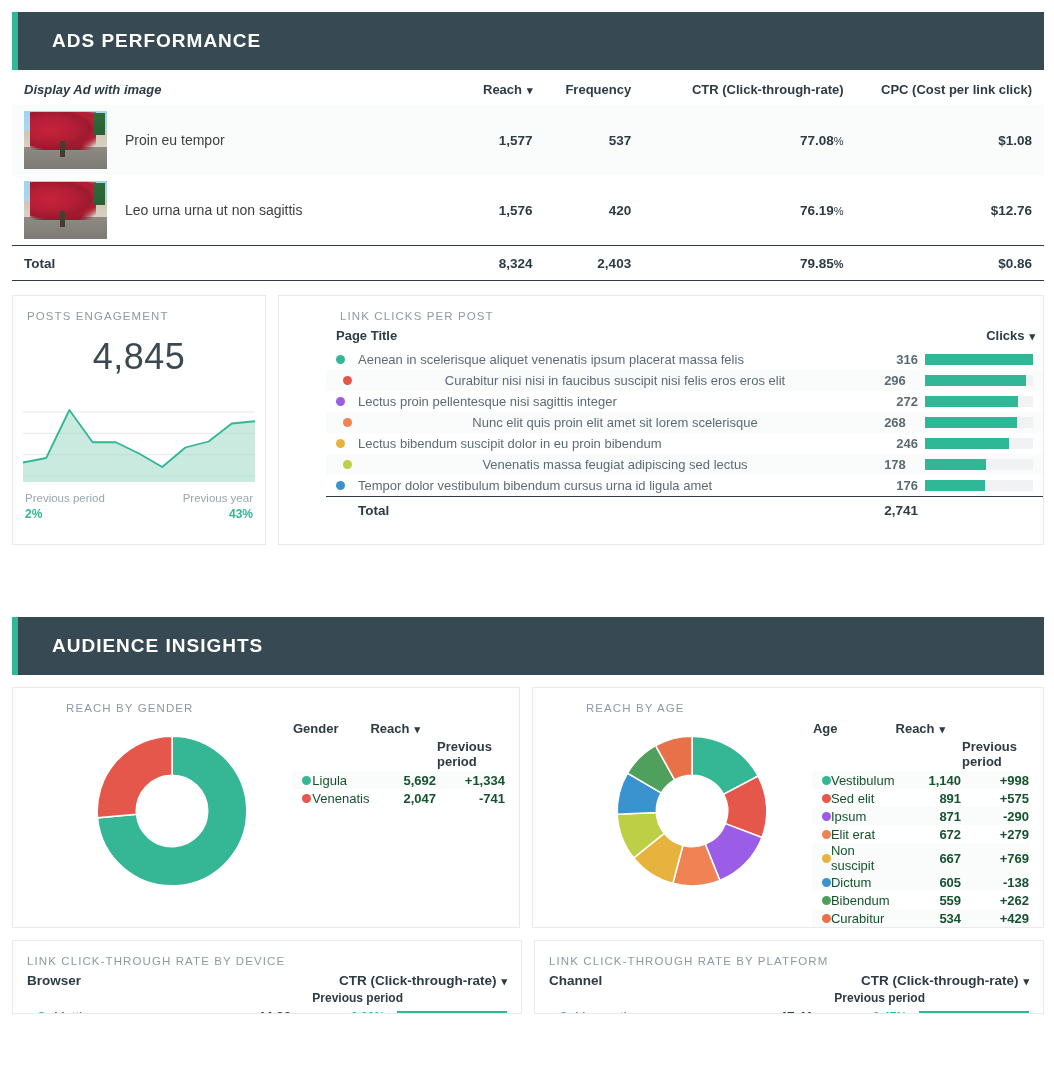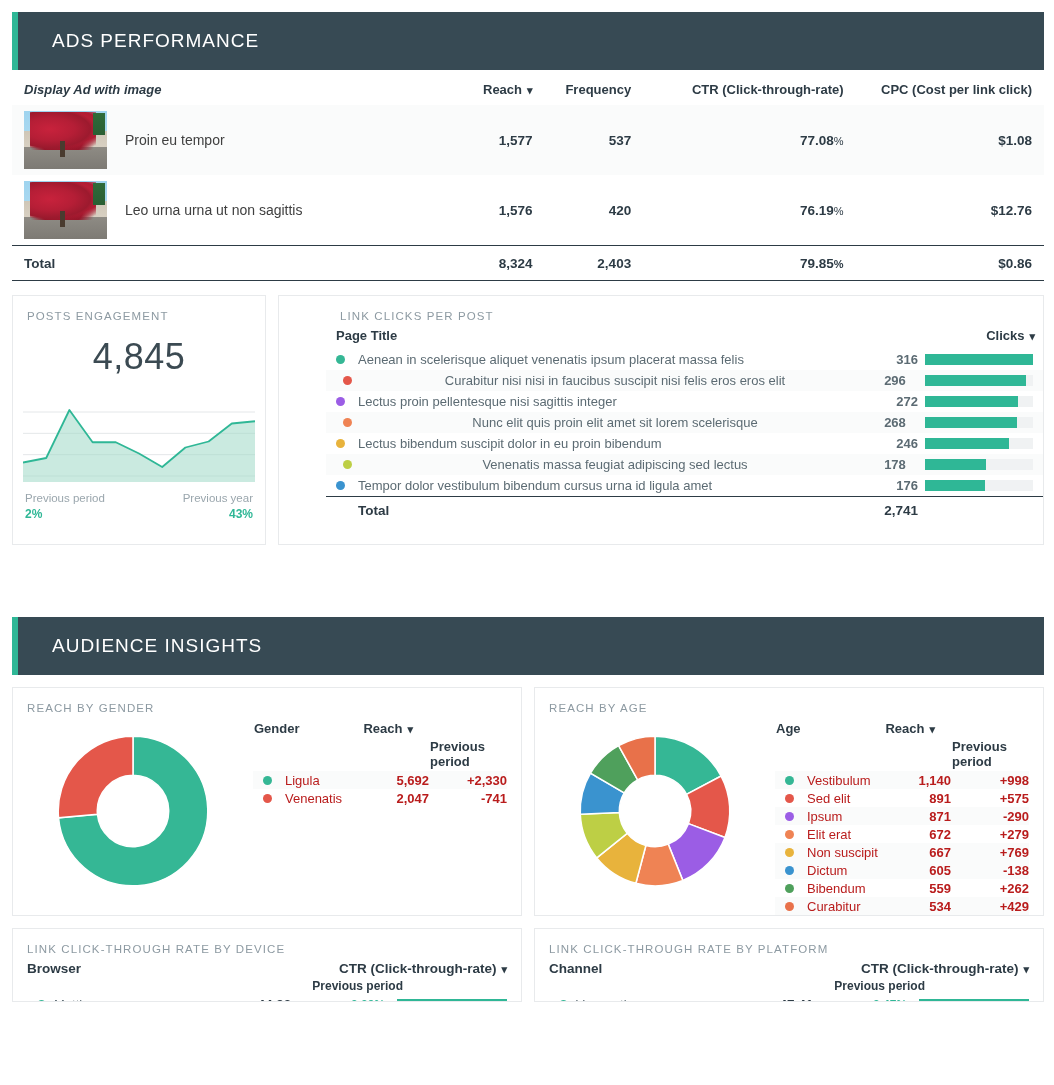--- a/index.html
+++ b/index.html
@@ -13,21 +13,21 @@
   .page{width:1054px;position:relative;}
 
   
   .banner{
     display:flex;align-items:center;
     height:58px;margin:12px 10px 0 12px;
     background:#374a54;border-left:6px solid #2fb796;
   }
   .banner-title{
     color:#ffffff;font-size:19px;letter-spacing:1.0px;
-    font-weight:400;padding-left:34px;
+    font-weight:700;padding-left:34px;
   }
 
   
   .card{background:#fff;border:1px solid #e8eaec;}
   .card-title{
     font-size:11.5px;letter-spacing:1.1px;color:#8d9aa2;
     padding:14px 0 6px 14px;text-transform:uppercase;
   }
 
   
@@ -107,31 +107,31 @@
   .bartrack{background:#f0f2f3;height:11px;width:100%;position:relative;}
   .barfill{background:#2fb796;height:11px;}
   .lc-total td{
     border-top:1px solid #2d3b45;font-weight:bold;color:#2d3b45;
     height:26px;font-size:13.5px;background:#fff!important;
   }
   .lc-total td.lbl{padding-left:32px;}
 
   
   .aud-row{display:flex;gap:12px;margin:12px 10px 0 12px;align-items:stretch;}
-  .aud-card{flex:1;position:relative;}
+  .aud-card{flex:1;position:relative;padding-left:39px;}
   .donut-row{display:flex;align-items:flex-start;}
   .donut-wrap{width:240px;display:flex;justify-content:center;padding-top:6px;}
   .legend{flex:1;padding-right:14px;}
   .lg-table{width:100%;border-collapse:collapse;}
   .lg-table th{
     font-size:13px;font-weight:bold;color:#2d3b45;text-align:left;
     padding-bottom:2px;
   }
   .lg-table th.r{text-align:right;}
-  .lg-table td{font-size:13px;height:18px;color:#b91c1c;padding:0;}
+  .lg-table td{font-size:13px;height:18px;color:#14532d;padding:0;}
   .lg-table tr.zebra td{background:#fafbfb;}
   .lg-name{padding-left:6px;}
   .lg-val{text-align:right;font-weight:bold;color:#2d3b45;font-size:13.5px;padding-right:16px;}
   .lg-prev{text-align:right;font-weight:bold;font-size:12px;padding-right:12px;width:78px;}
   .up{color:#2fb796;}
   .down{color:#e45b4e;}
   .prevhead{
     text-align:right;font-size:12px;font-weight:bold;color:#2d3b45;
     padding-right:12px;
   }
@@ -356,21 +356,21 @@
               <tr>
                 <th colspan="3"></th>
                 <th class="prevhead">Previous period</th>
               </tr>
             </thead>
             <tbody id="gender-body">
                 <tr class="zebra">
                   <td class="dotcell"><span class="dot" style="background: rgb(53, 183, 149);"></span></td>
                   <td class="lg-name">Ligula</td>
                   <td class="lg-val">5,692</td>
-                  <td class="lg-prev up">+2,330</td>
+                  <td class="lg-prev up">+1,334</td>
                 </tr>
                 <tr>
                   <td class="dotcell"><span class="dot" style="background: rgb(228, 87, 74);"></span></td>
                   <td class="lg-name">Venenatis</td>
                   <td class="lg-val">2,047</td>
                   <td class="lg-prev down">-741</td>
                 </tr>
               </tbody>
           </table>
         </div>

